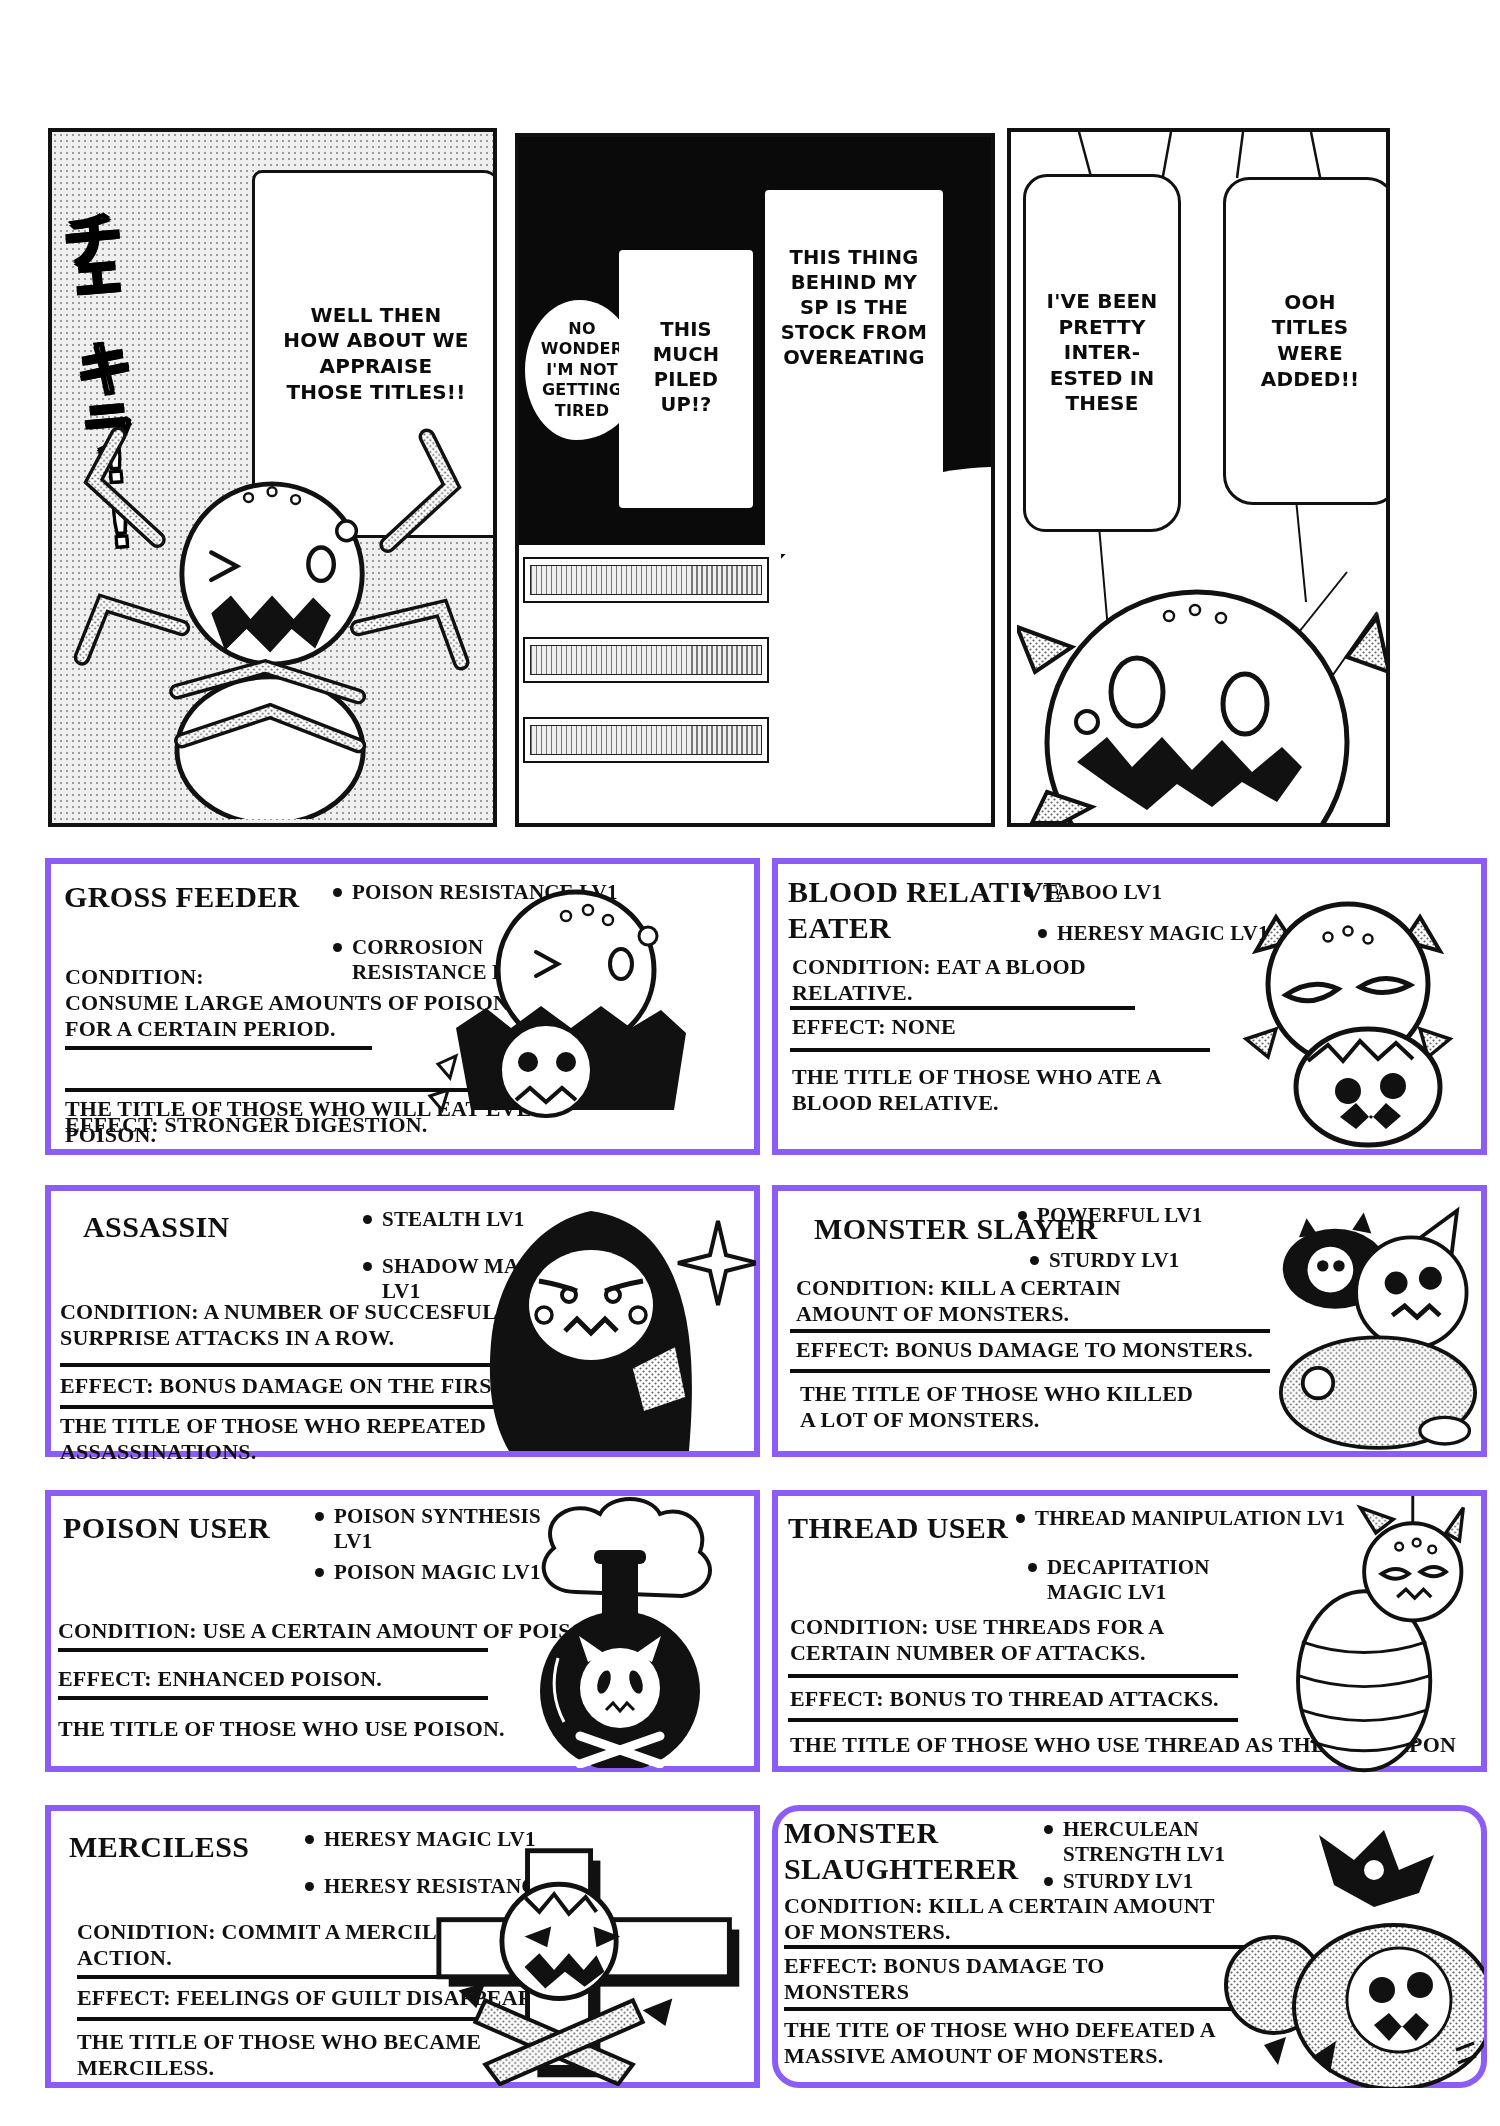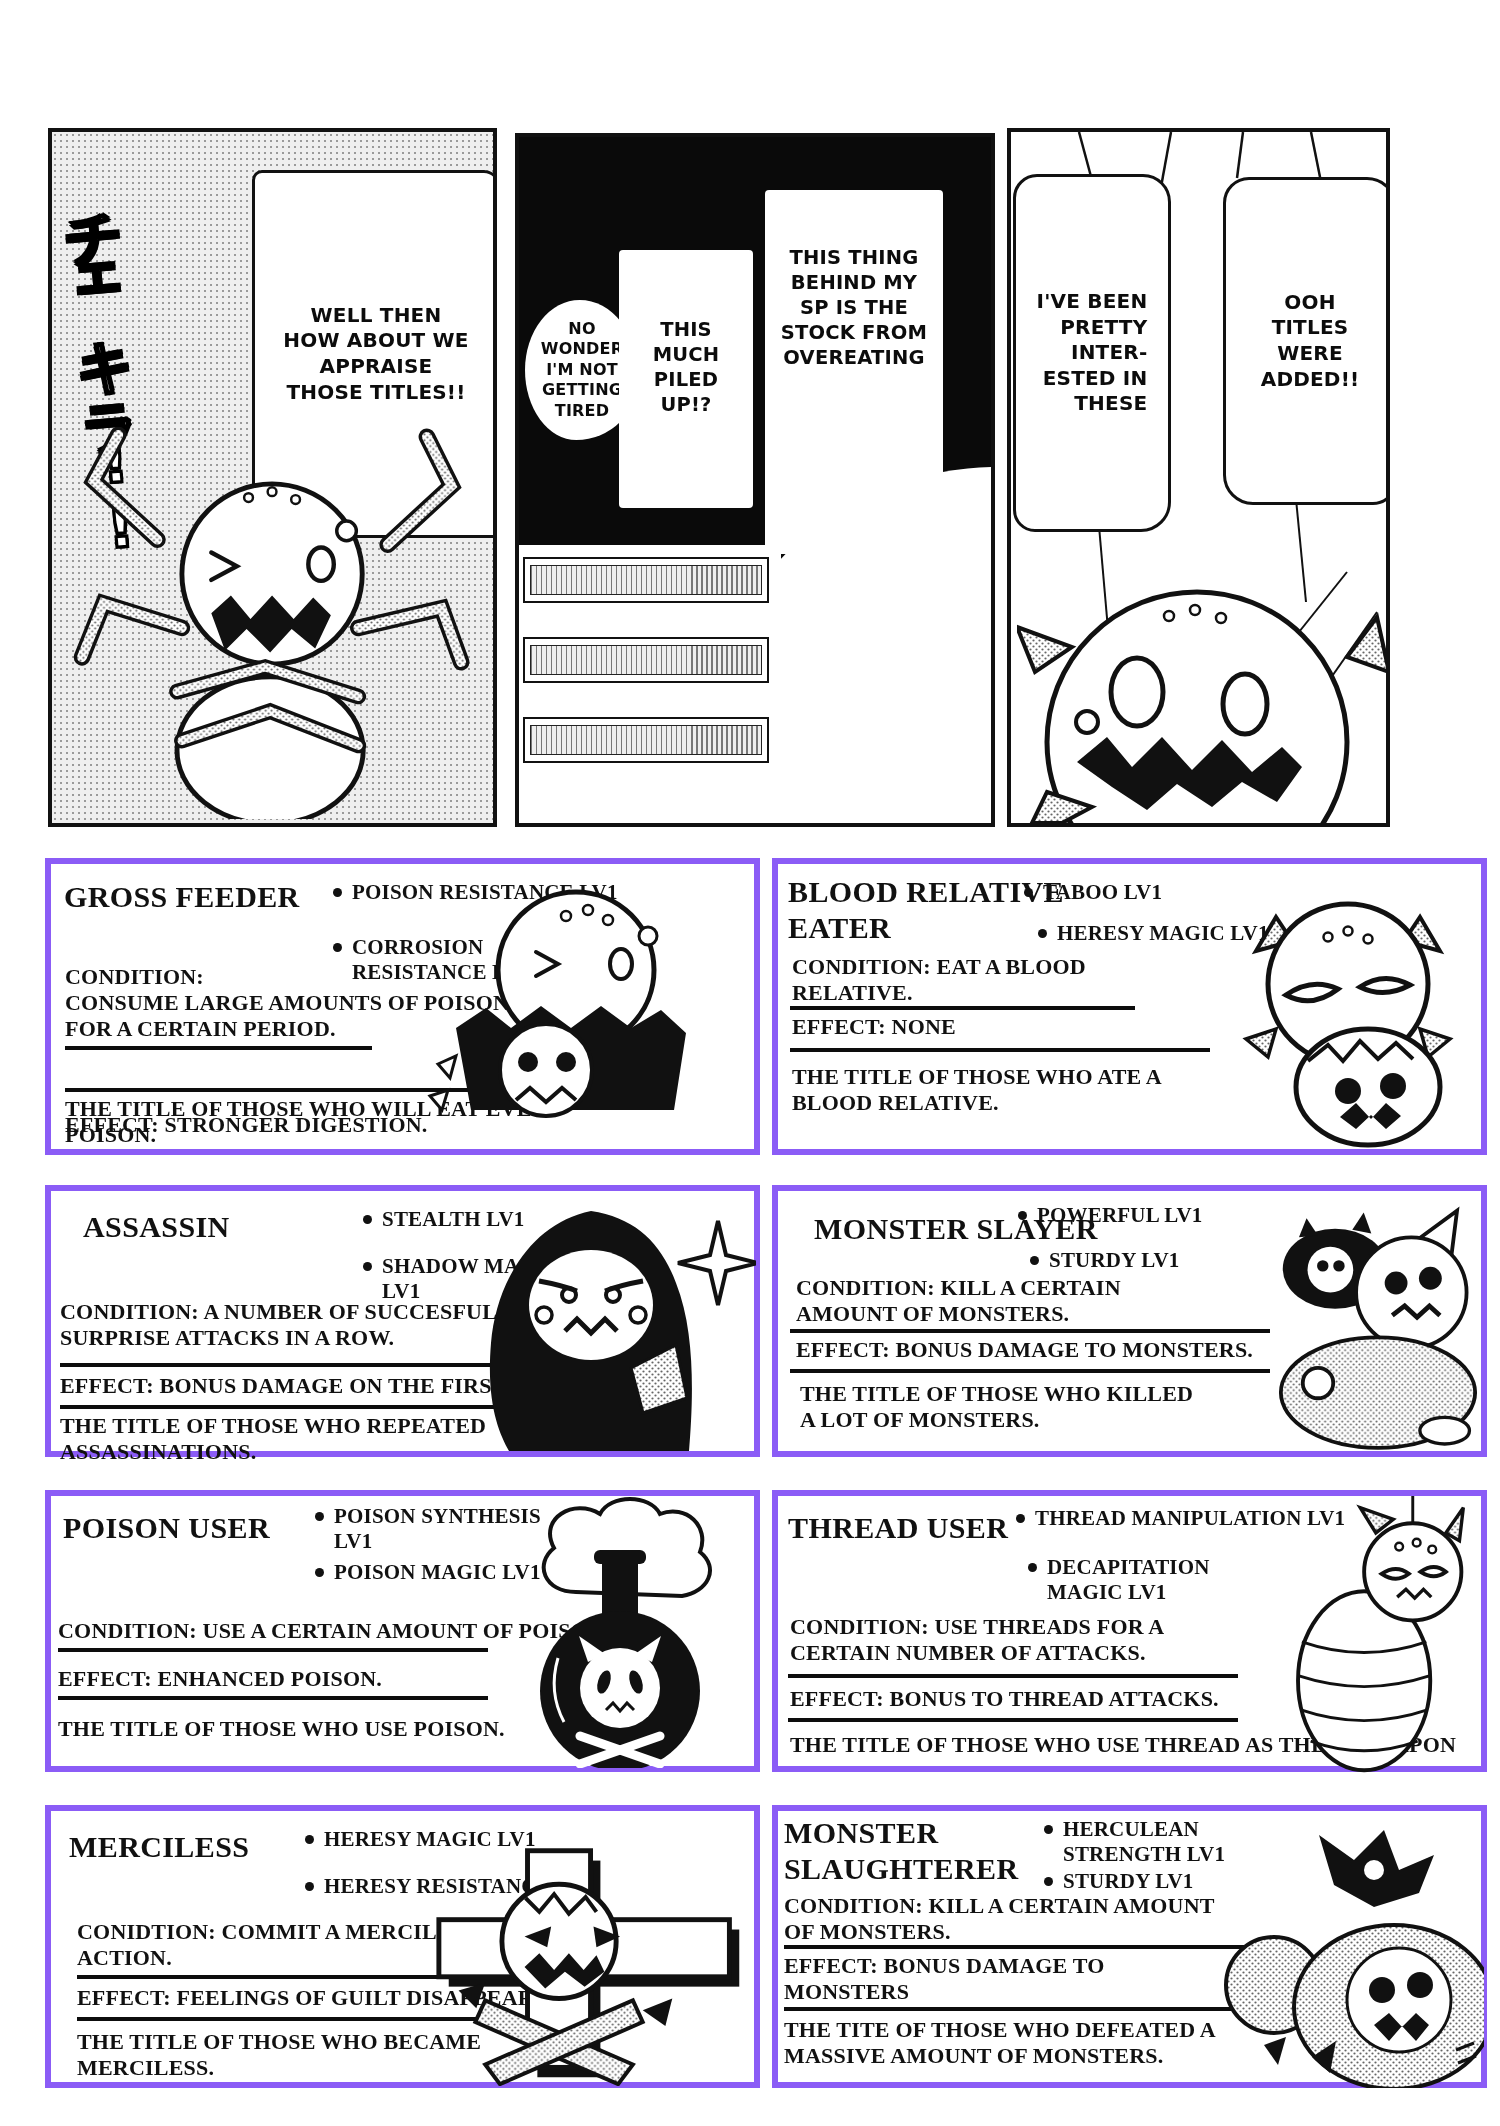--- a/index.html
+++ b/index.html
@@ -33,21 +33,21 @@
   .stripes{position:absolute;left:5px;right:5px;top:6px;bottom:6px;border:1.5px solid #222;
            background:repeating-linear-gradient(90deg,#777 0 1.5px,#eee 1.5px 5px);}
   .bubble2{position:absolute;background:#fff;display:flex;align-items:center;justify-content:center;text-align:center;}
   .p2-left{left:6px;top:163px;width:114px;height:140px;border-radius:48% 52% 55% 45% / 50% 55% 45% 50%;}
   .p2-left .bub-text{font-size:16px;}
   .p2-center{left:100px;top:113px;width:134px;height:258px;border-radius:4px;align-items:flex-start;padding-top:68px;box-sizing:border-box;}
   .p2-right{left:246px;top:53px;width:178px;height:364px;border-radius:4px;align-items:flex-start;padding-top:56px;box-sizing:border-box;}
   .p2-center .bub-text,.p2-right .bub-text{font-size:19.5px;}
 
   .p3-lines{position:absolute;left:0;top:0;width:375px;height:691px;}
-  .p3-b1{left:2px;top:42px;width:152px;height:352px;border-radius:24px 28px 30px 22px;text-align:right;}
+  .p3-b1{left:12px;top:42px;width:152px;height:352px;border-radius:24px 28px 30px 22px;}
   .p3-b2{left:212px;top:45px;width:168px;height:322px;border-radius:26px 30px 24px 30px;}
   .p3-spider{position:absolute;left:6px;top:420px;width:372px;height:271px;}
 
   
   .infobox{position:absolute;background:#fff;border:6px solid #8b5cf6;box-sizing:border-box;}
   .infobox *{position:absolute;margin:0;}
   .ib-title{font-weight:bold;font-size:30px;line-height:1.2;letter-spacing:.4px;white-space:pre-line;}
   .ib-bullets{position:absolute;}
   .ib-bullet{position:static;display:flex;}
   .dot{position:static;width:9px;height:9px;background:#111;border-radius:50%;margin:8px 10px 0 0;flex-shrink:0;}
@@ -126,21 +126,21 @@
   .b6 .ib-title{left:18px;top:18px;}
   .b6 .ib-bullets{left:254px;top:16px;}
   .b6 .ib-bullet+.ib-bullet{margin-top:22px;}
   .b6 .ib-cond{left:26px;top:108px;}
   .b6 .sep1{left:26px;top:164px;width:430px;}
   .b6 .ib-eff{left:26px;top:174px;}
   .b6 .sep2{left:26px;top:206px;width:430px;}
   .b6 .ib-desc{left:26px;top:218px;}
   .b6 .ib-art{left:380px;top:30px;width:325px;height:245px;}
 
-  .b7{left:772px;top:1805px;width:715px;height:283px;}
+  .b7{left:772px;top:1805px;width:715px;height:283px;border-radius:27px;}
   .b7 .ib-title{left:6px;top:4px;}
   .b7 .ib-bullets{left:266px;top:6px;}
   .b7 .ib-bullet+.ib-bullet{margin-top:2px;}
   .b7 .ib-cond{left:6px;top:82px;}
   .b7 .sep1{left:6px;top:134px;width:465px;}
   .b7 .ib-eff{left:6px;top:142px;}
   .b7 .sep2{left:6px;top:196px;width:465px;}
   .b7 .ib-desc{left:6px;top:206px;}
   .b7 .ib-art{left:446px;top:4px;width:260px;height:273px;}
 </style>

